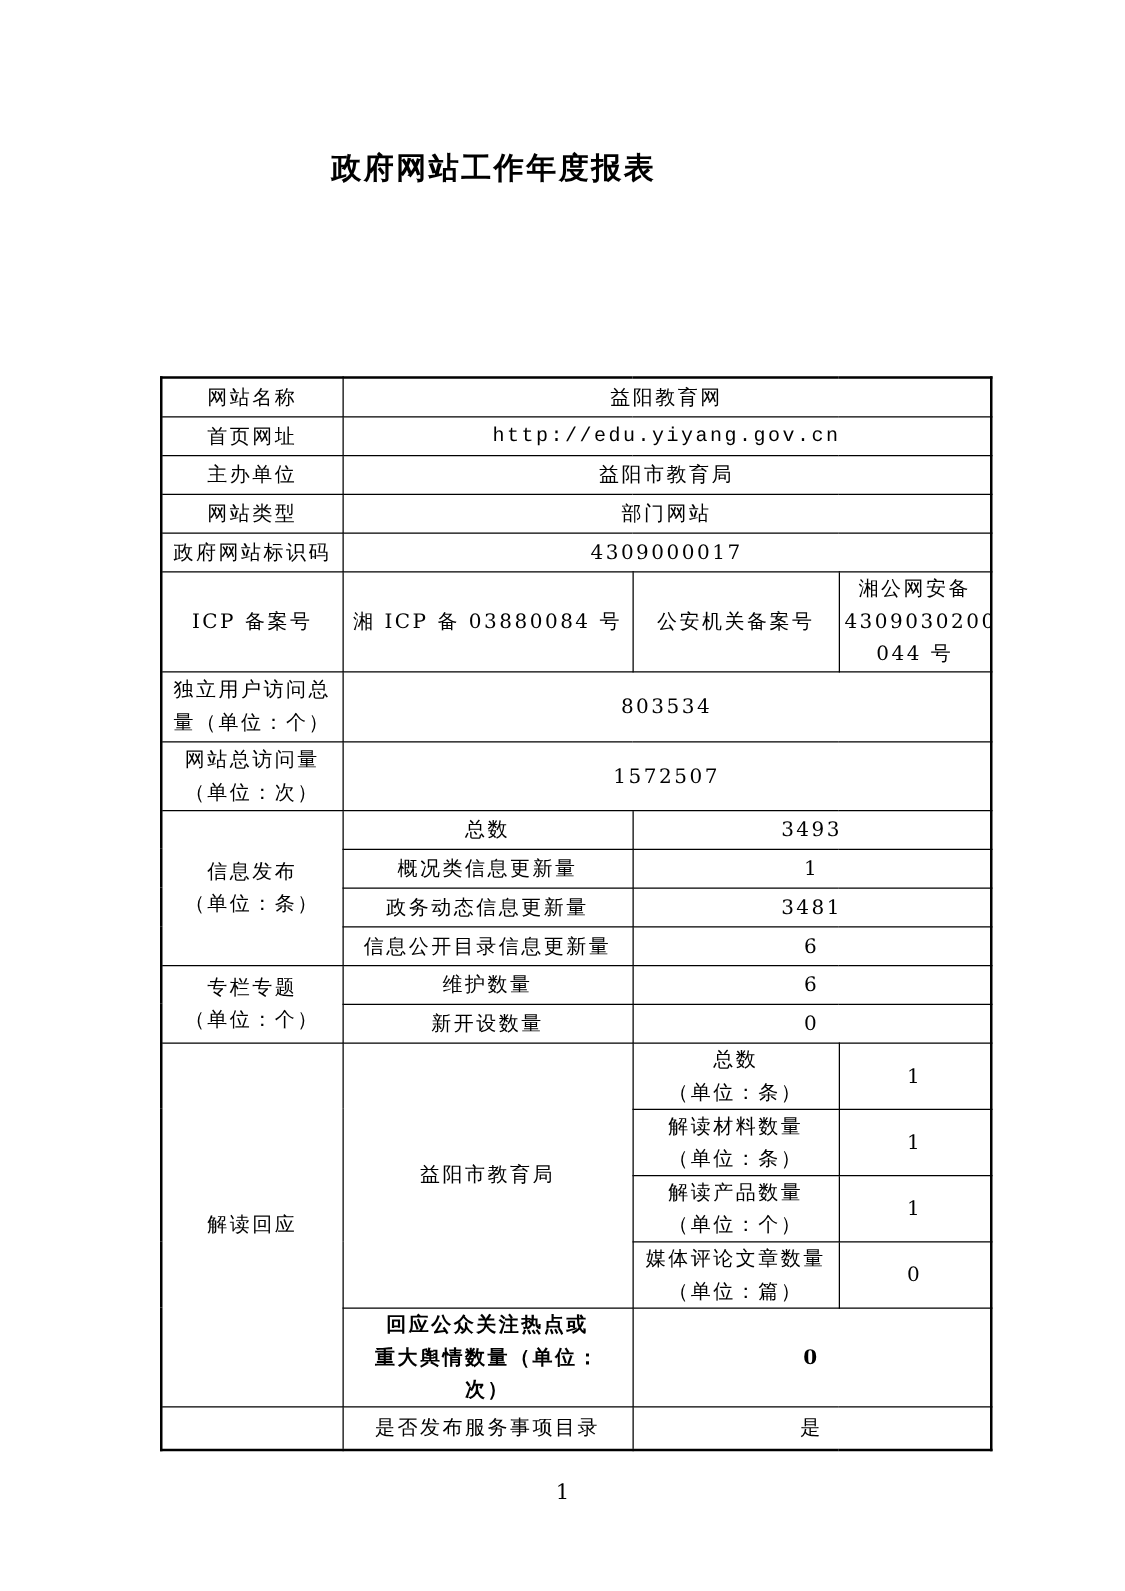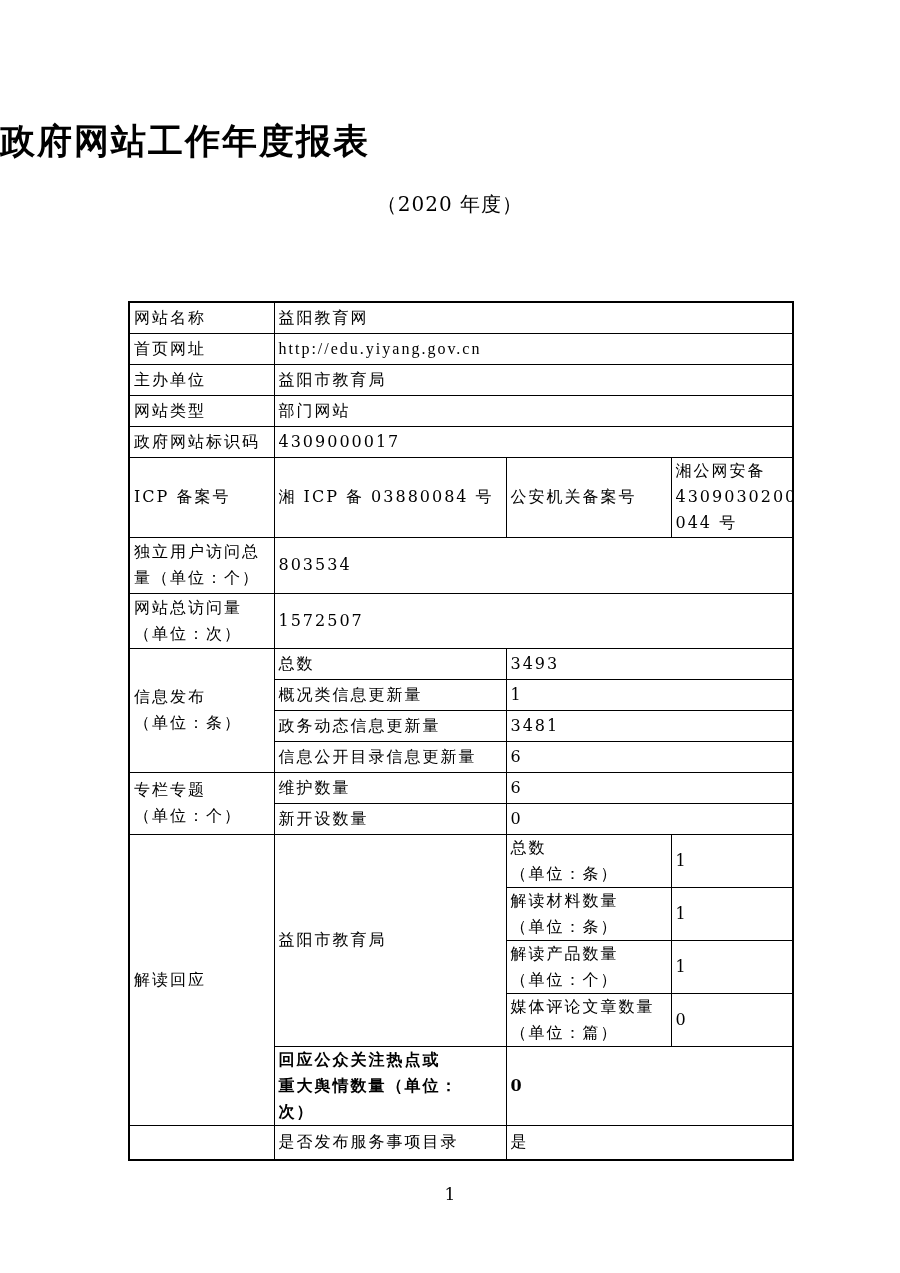--- a/index.html
+++ b/index.html
@@ -9,77 +9,77 @@
     background: #ffffff;
     color: #000000;
     font-family: "DejaVu Serif", "Liberation Serif", serif;
     position: relative;
     overflow: hidden;
   }
   .page { position: absolute; inset: 0; width: 900px; height: 1273px; background: #ffffff; }
 
   .doc-title {
     position: absolute; top: 118px; left: 0; width: 790px;
-    text-align: left;
-    font-size: 35px; font-weight: 700; letter-spacing: 2px;
+    text-align: center;
+    font-size: 24px; font-weight: 700; letter-spacing: 2px;
   }
   .doc-subtitle {
     position: absolute; top: 191px; left: 0; width: 900px;
     text-align: center;
     font-size: 20px; letter-spacing: 1px;
   }
   .filing-unit {
     position: absolute; top: 272px; left: 128px;
     font-size: 18px; font-weight: 700; letter-spacing: 1px;
   }
 
   table.report {
     position: absolute; top: 301px; left: 128px;
     width: 664px;
     border-collapse: collapse;
     table-layout: fixed;
     border: 2px solid #000;
   }
   table.report td {
     border: 1px solid #000;
+    text-align: center;
     vertical-align: middle;
     font-size: 16px;
     line-height: 26px;
     letter-spacing: 2px;
     padding: 0 4px;
     overflow: hidden;
   }
   
   tr.h31  { height: 31px; }
   tr.h80  { height: 80px; }
   tr.h56  { height: 56px; margin-top: 48px; }
   tr.h55  { height: 55px; }
   tr.h52  { height: 52px; }
   tr.h76  { height: 76px; font-weight: bold; }
   tr.h35  { height: 35px; }
 
   td.mono {
-    font-family: Liberation Serif, serif;
+    font-family: Liberation Mono, monospace;
     font-size: 17px; letter-spacing: 1px;
   }
   td.num { letter-spacing: 1px; }
   td.small-lh { line-height: 25px; }
 
   .page-number {
     position: absolute; top: 1184px; left: 0; width: 900px;
     text-align: center; font-size: 17px;
   }
 </style>
 </head>
 <body>
 
 <div class="page">
 
   <div class="doc-title">政府网站工作年度报表</div>
-  <div class="doc-subtitle">（2020 年度）</div>
 
   <table class="report">
     <colgroup>
       <col style="width:145px">
       <col style="width:232px">
       <col style="width:165px">
       <col style="width:122px">
     </colgroup>
     <tbody>
       <tr class="h31">

